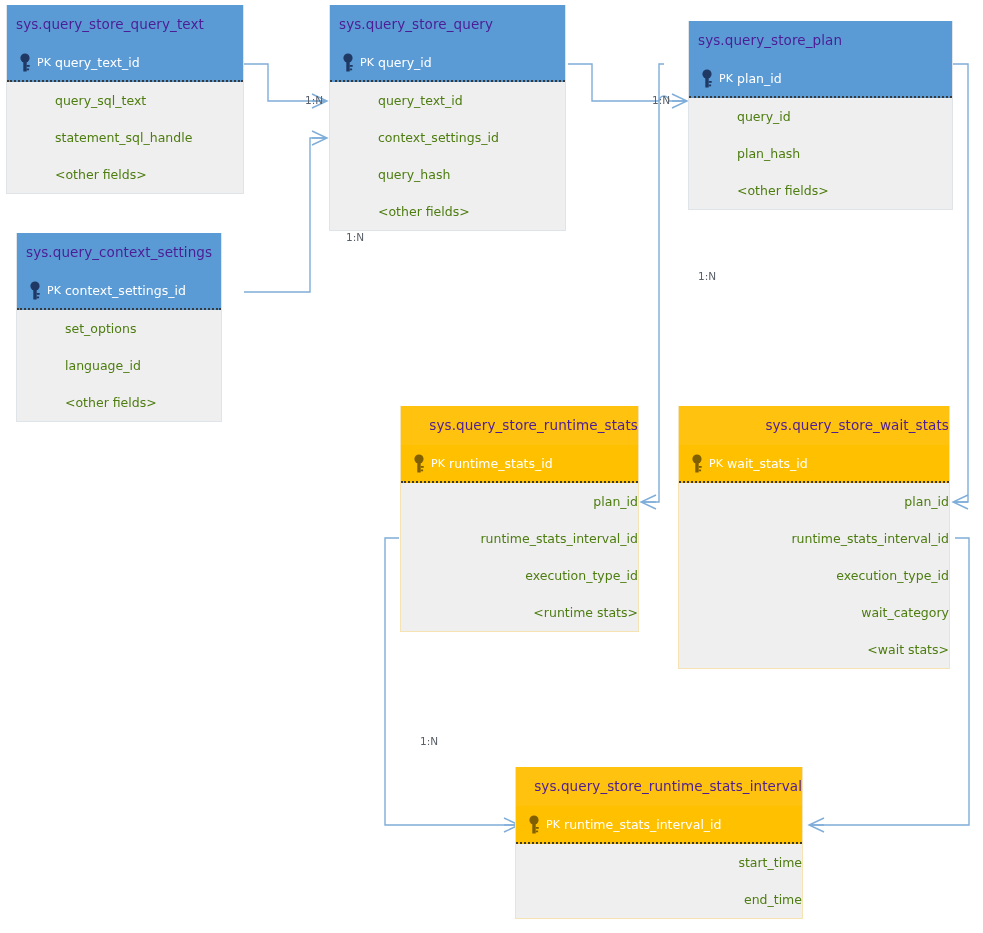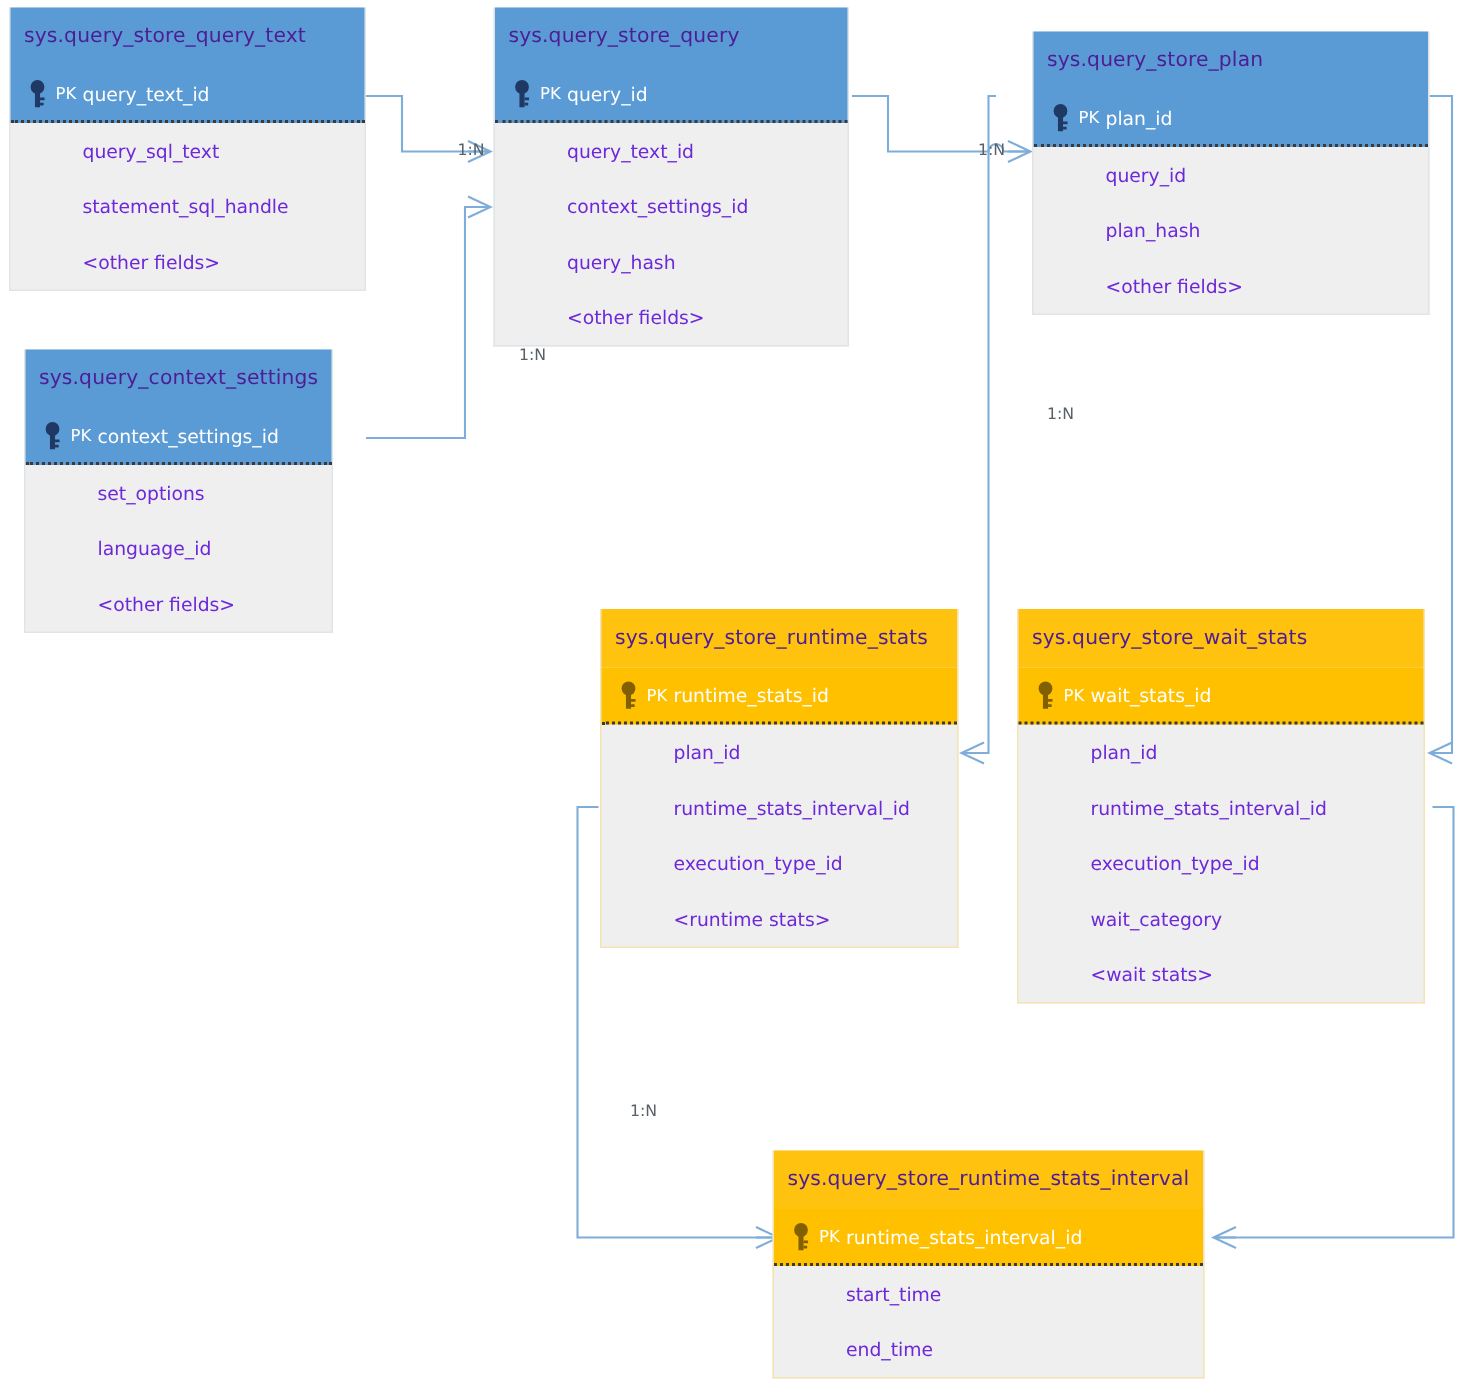--- a/index.html
+++ b/index.html
@@ -61,34 +61,34 @@
     top: 0;
   }
   .entity .fields {
     padding: 0;
   }
   .entity .field {
     box-sizing: border-box;
     height: 37px;
     line-height: 37px;
     padding-left: 48px;
-    color: #6d28d9;
+    color: #4d7c0f;
     font-size: 12.5px;
     white-space: nowrap;
   }
 
   
   .entity.blue .title { background: #5b9bd5; }
   .entity.blue .pkrow { background: #5b9bd5; }
   .entity.blue { border-color: #dfe4e8; }
 
   
   .entity.orange .title { background: #ffc20e; }
   .entity.orange .pkrow { background: #ffc000; }
-  .entity.orange { border-color: #f6e3b4; }
+  .entity.orange { border-color: #f6e3b4; text-align: right; }
 
   
   .keyicon {
     position: absolute;
     left: 12px;
     top: 9px;
     width: 14px;
     height: 20px;
   }
 

